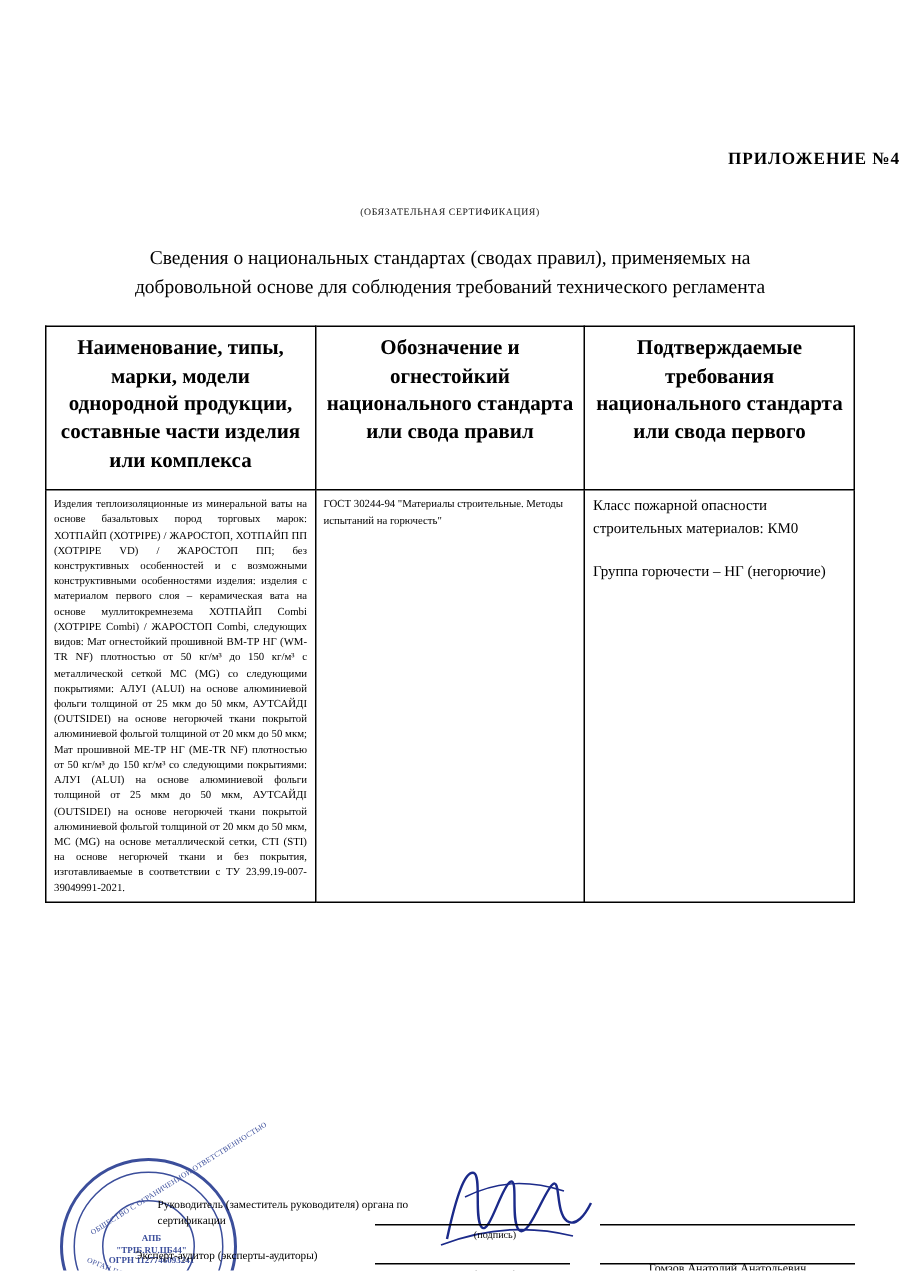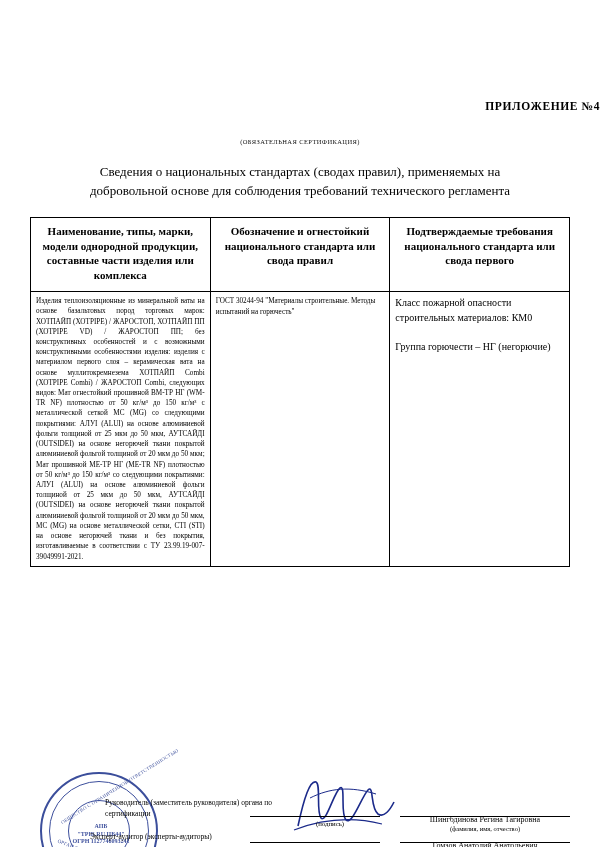--- a/index.html
+++ b/index.html
@@ -73,21 +73,21 @@
     width: 540px;
     table-layout: fixed;
   }
   table.main td, table.main th {
     border: 1px solid #000;
     vertical-align: top;
     padding: 4px 5px;
   }
   table.main th {
     text-align: center;
-    font-size: 11px;
+    font-size: 14px;
     font-weight: bold;
     line-height: 1.35;
     padding: 6px 6px 8px 6px;
   }
   td.c1 { width: 232px; }
   td.c2 { width: 152px; }
   td.c3 { width: 156px; }
   .cell-text {
     font-size: 7.2px;
     line-height: 1.42;
@@ -271,24 +271,20 @@
   <div class="sig-line line-name-1"></div>
   <div class="sig-line line-name-2"></div>
 
   <div class="sig-desc desc-1">Руководитель (заместитель руководителя) органа по сертификации</div>
   <div class="sig-desc desc-2">Эксперт-аудитор (эксперты-аудиторы)</div>
 
   <div class="sig-area">
     <div class="sig-pos-label pos-1">(подпись)</div>
     <div class="sig-pos-label pos-2">(подпись)</div>
 
-    <div class="sig-name name-1">
-      <span>Шингбдинова Регина Тагировна</span>
-      <span class="name-sub">(фамилия, имя, отчество)</span>
-    </div>
 
     <div class="sig-name name-2">
       <span>Гомзов Анатолий Анатольевич</span>
       
     </div>
   </div>
 
 </div>
 
 </body></html>

